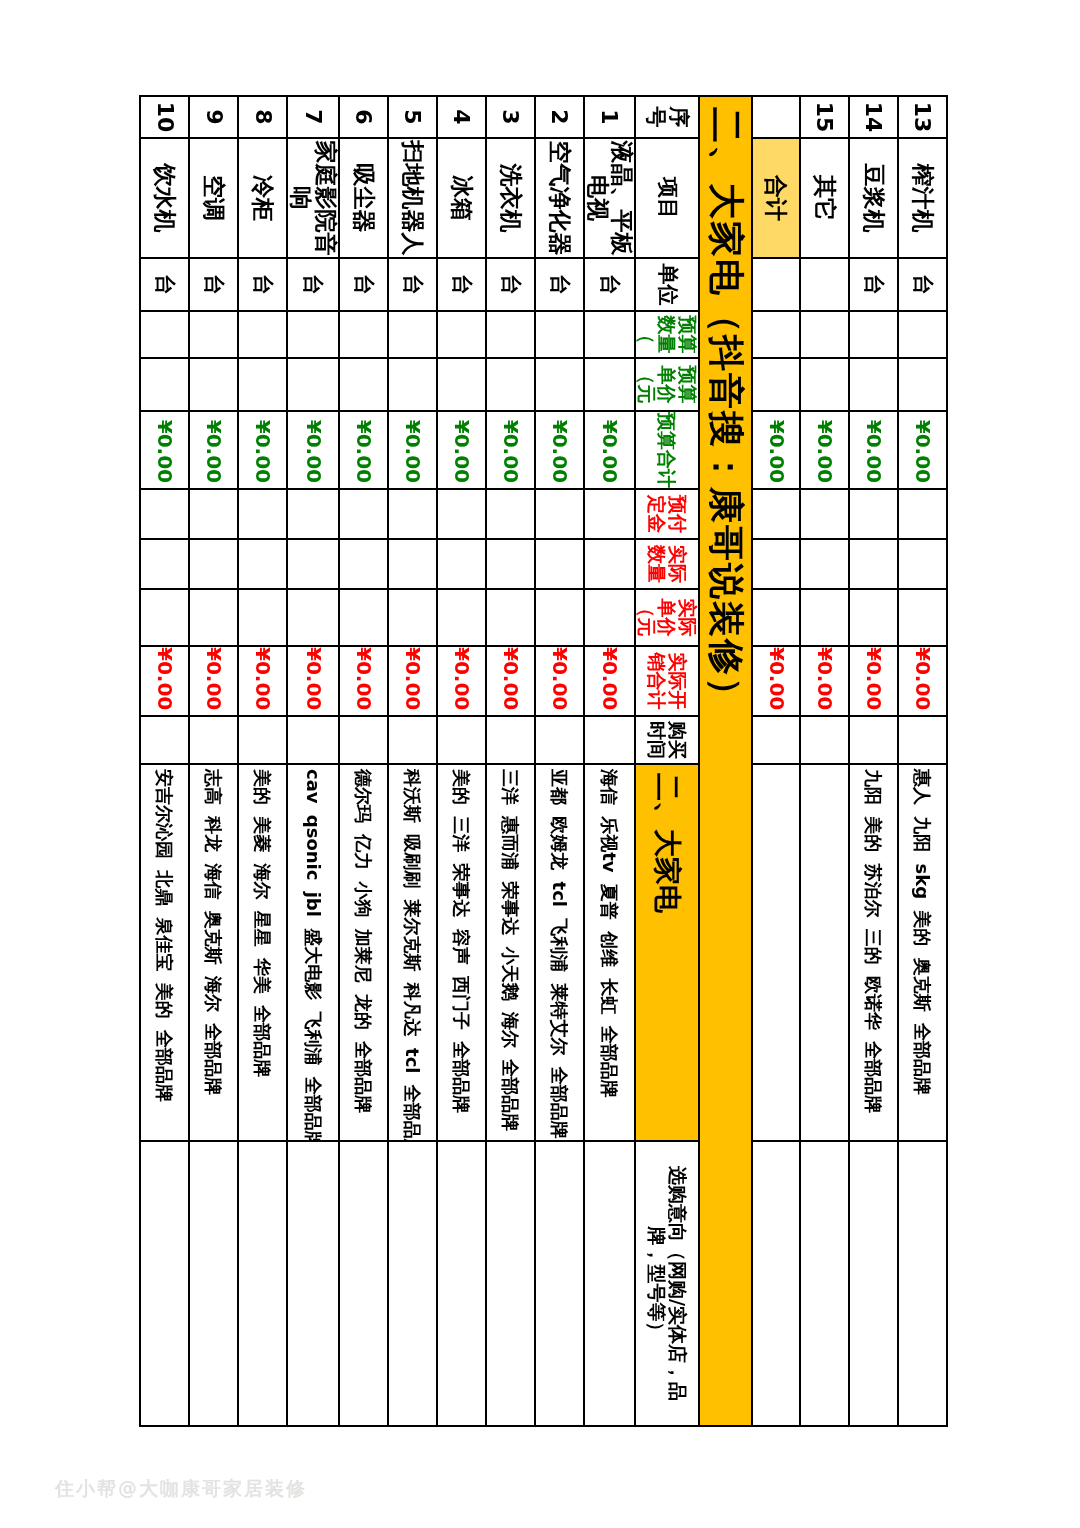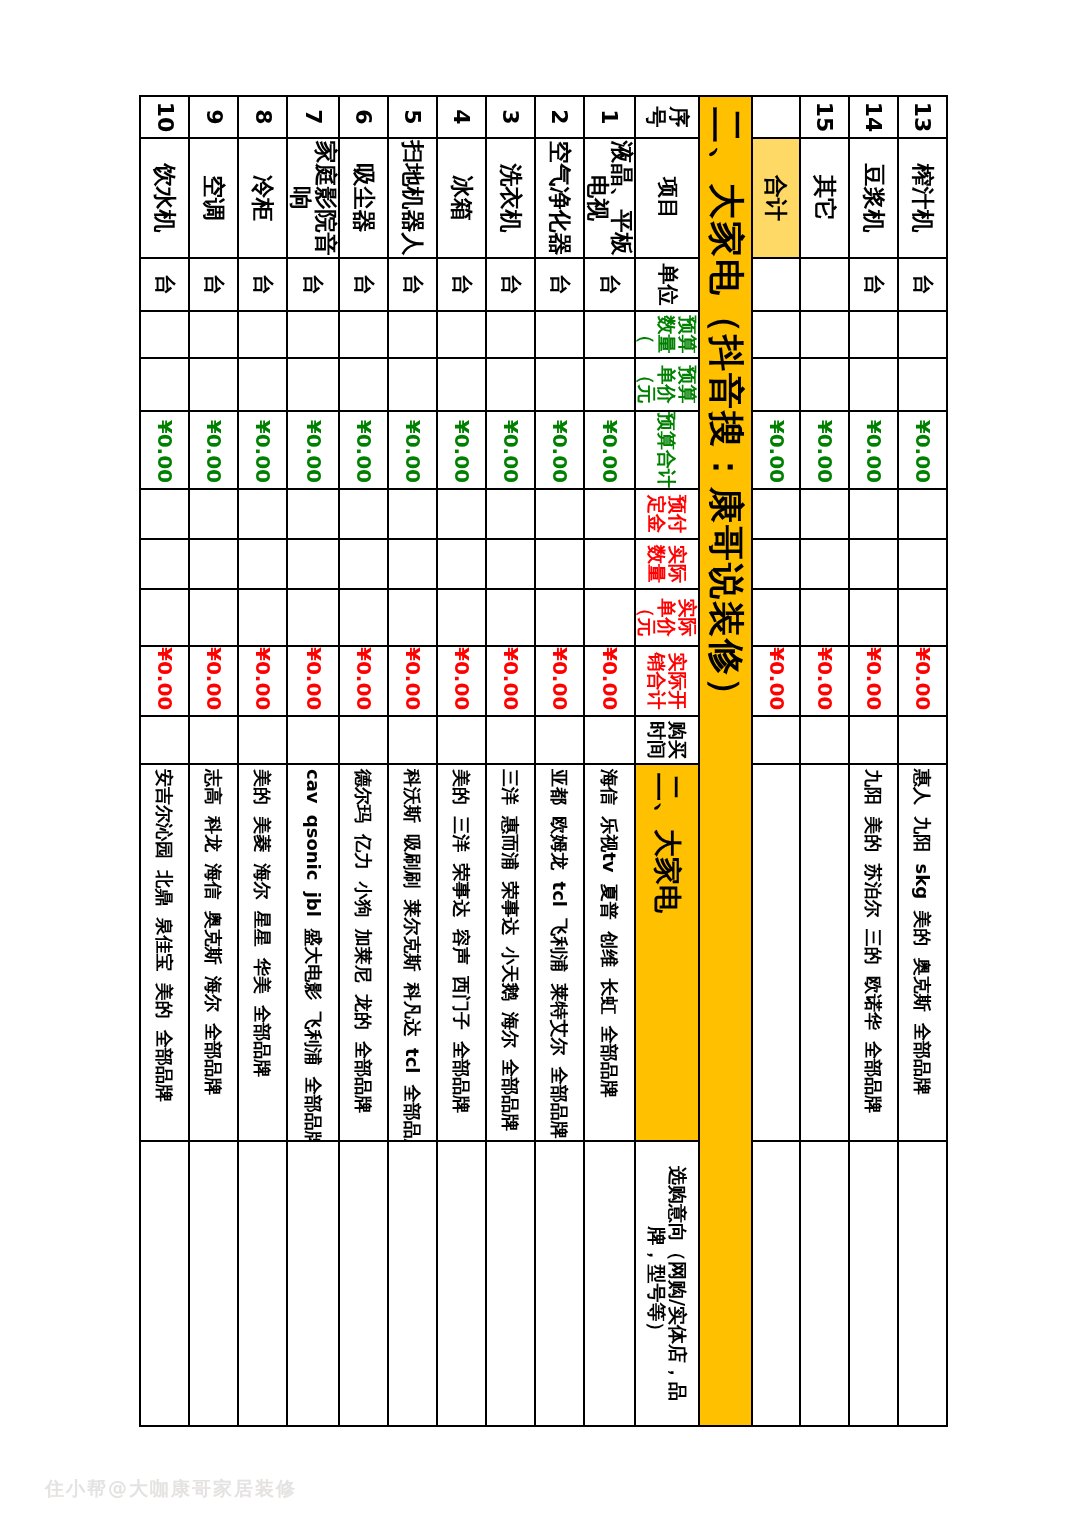--- a/index.html
+++ b/index.html
@@ -38,21 +38,21 @@
   .title-cell{
     background:#FFC000;font-size:36px;letter-spacing:2px;
     text-align:left !important;padding-left:10px !important;white-space:nowrap;
   }
   .hdr{font-size:21px;}
   .h-num{font-size:21px;line-height:22px;}
   .h-small{font-size:19px;line-height:20px;}
   .brands-hdr{background:#FFC000;font-size:28px;text-align:left !important;padding-left:8px !important;}
   .intent-hdr{font-size:19px;line-height:22px;padding:0 14px !important;}
   .watermark{
-    position:absolute;left:45px;top:1476px;
+    position:absolute;left:55px;top:1476px;
     font-size:19px;font-weight:bold;color:#E5E3E1;letter-spacing:2px;
   }
 </style>
 </head>
 <body>
 
 <div class="sheet">
   <table class="grid">
     <colgroup>
       <col style="width:42px">

